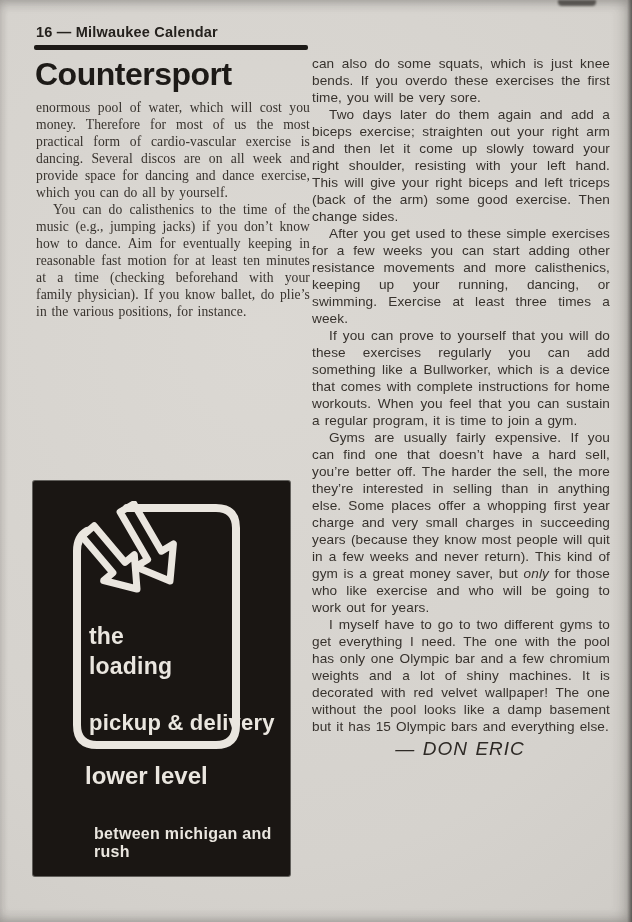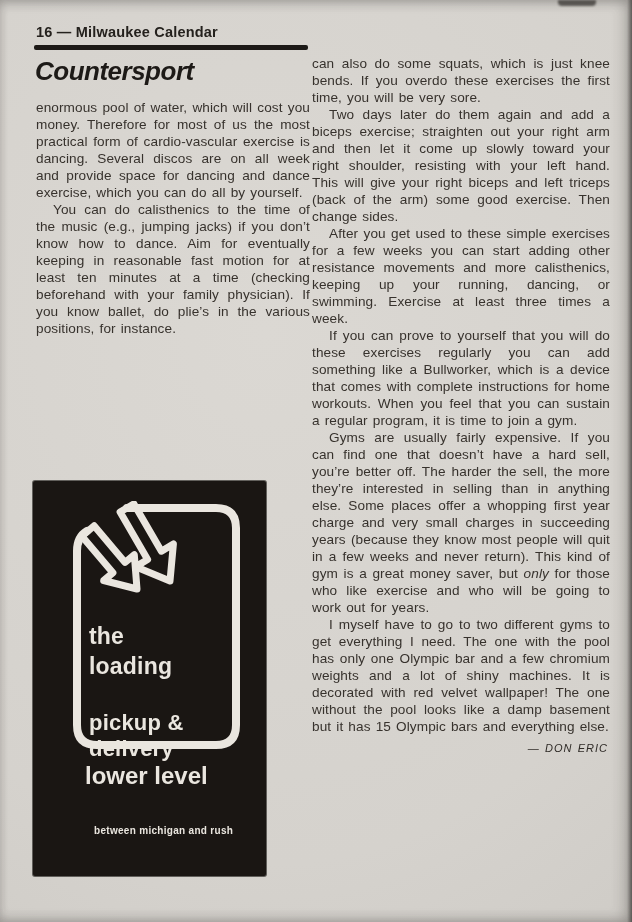--- a/index.html
+++ b/index.html
@@ -9,38 +9,38 @@
       radial-gradient(130% 105% at 42% 36%, #dbd8d3 0%, #d5d2cd 55%, #c8c5c0 100%);
     box-shadow: inset -7px 0 14px rgba(45,42,38,.28), inset 0 4px 8px rgba(45,42,38,.12), inset 0 -4px 10px rgba(45,42,38,.10);
     font-family:"Liberation Sans", sans-serif;
     color:#37322d;
   }
   .edge-strip{position:absolute;top:0;right:0;width:5px;height:100%;
     background:linear-gradient(to left, rgba(40,38,35,.55), rgba(40,38,35,0));}
   .top-smudge{position:absolute;left:558px;top:0;width:38px;height:6px;border-radius:0 0 4px 4px;background:rgba(35,32,29,.65);filter:blur(1px);}
   .pg-header{position:absolute;left:36px;top:24px;font-size:14.5px;font-weight:bold;color:#24211d;letter-spacing:.2px;}
   .rule{position:absolute;left:34px;top:45px;width:274px;height:5px;background:#1d1a17;border-radius:2px;}
-  .title{position:absolute;left:35px;top:56px;margin:0;font-size:26px;font-weight:bold;font-style:italic;color:#1d1a17;letter-spacing:-.5px;}
+  .title{position:absolute;left:35px;top:56px;margin:0;font-size:32px;font-weight:bold;color:#1d1a17;letter-spacing:-.5px;}
   .col{position:absolute;font-size:13.6px;line-height:17px;text-align:justify;color:#37322d;word-spacing:1.2px;letter-spacing:.1px;}
   .col p{margin:0;text-indent:17px;}
   .col p.noindent{text-indent:0;}
-  .col-left{left:36px;top:99px;width:274px;}
+  .col-left{left:36px;top:99px;width:274px;font-family:Liberation Serif, serif;}
   .col-right{left:312px;top:55px;width:298px;}
-  .byline{margin-top:5px;text-align:right;font-style:italic;font-size:11px;letter-spacing:1px;color:#2e2a26;padding-right:2px;}
+  .byline{margin-top:5px;text-align:center;font-style:italic;font-size:19px;letter-spacing:1px;color:#2e2a26;padding-right:2px;}
   em{font-style:italic;}
   
-  .ad{position:absolute;left:33px;top:481px;width:233px;height:395px;background:#1a1613;border-radius:2px;
+  .ad{position:absolute;left:33px;top:481px;width:257px;height:395px;background:#1a1613;border-radius:2px;
       box-shadow:0 0 0 1px rgba(20,18,15,.6);}
   .ad *{color:#eae6df;}
   .logo-svg{position:absolute;left:37px;top:20px;}
   .ad-brand{position:absolute;left:56px;top:140px;font-weight:bold;font-size:23px;line-height:30px;letter-spacing:.2px;}
   .ad-tag{position:absolute;left:56px;top:229px;font-weight:bold;font-size:22px;letter-spacing:.2px;}
   .ad-l1{position:absolute;left:52px;top:281px;font-weight:bold;font-size:24px;text-align:center;}
   .ad-l2{position:absolute;left:52px;top:313px;font-weight:bold;font-size:24px;}
-  .ad-l3{position:absolute;left:53px;top:344px;font-weight:bold;font-size:10px;letter-spacing:.3px;padding-left:8px;}
+  .ad-l3{position:absolute;left:53px;top:344px;font-weight:bold;font-size:16px;letter-spacing:.3px;padding-left:8px;}
   .ad-city{position:absolute;left:52px;top:359px;font-weight:bold;font-size:28px;}
 </style>
 </head>
 <body>
 
 <div class="page">
 
   <div class="pg-header">16 — Milwaukee Calendar</div>
   <div class="rule"></div>
   <h1 class="title">Countersport</h1>

